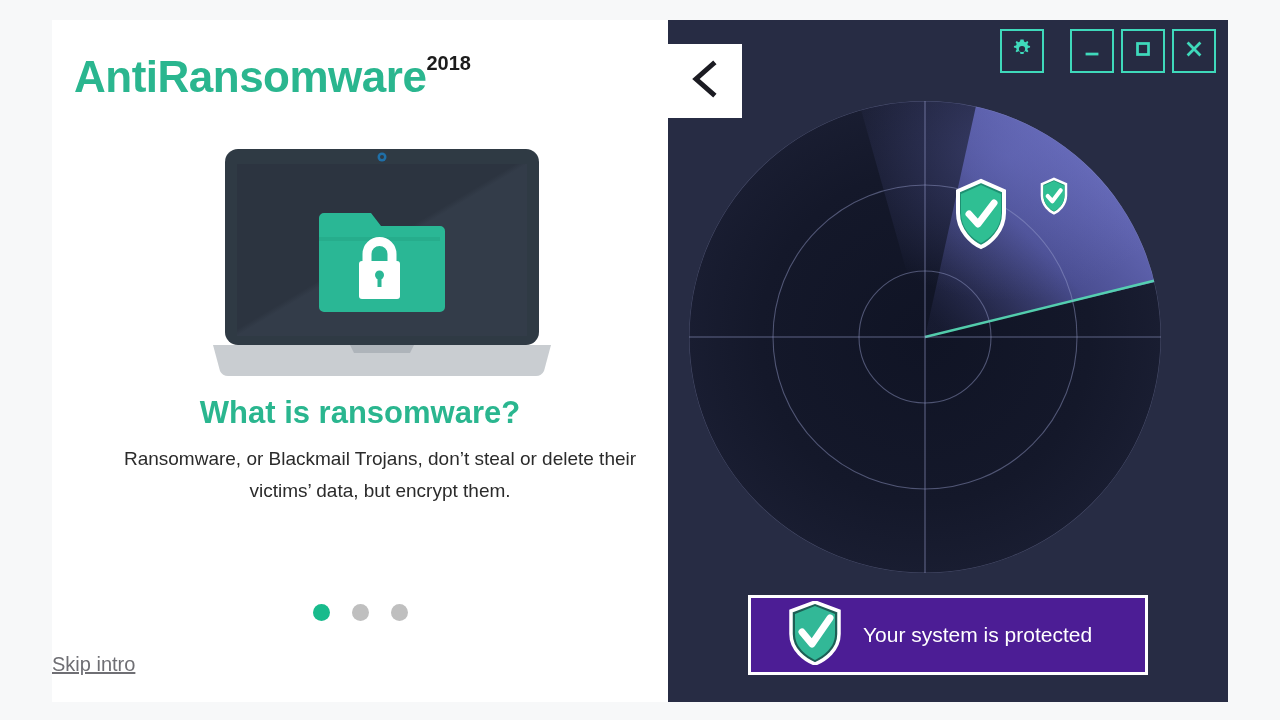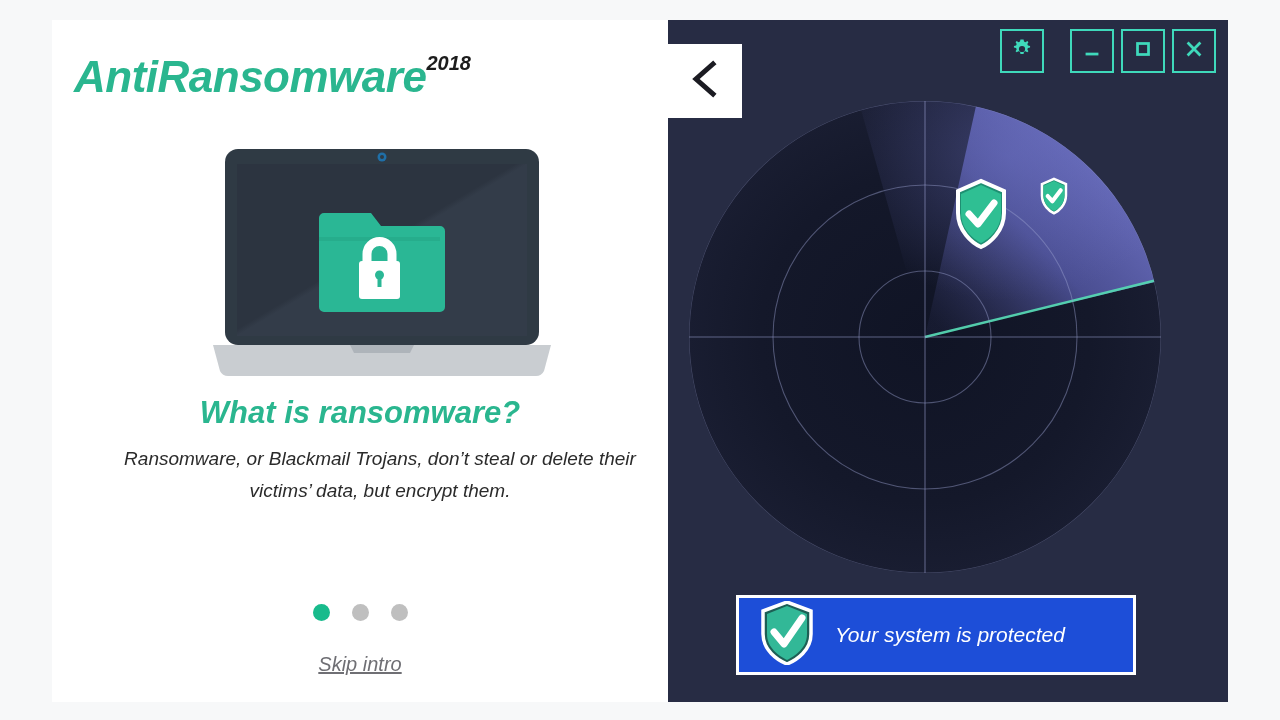--- a/index.html
+++ b/index.html
@@ -11,21 +11,20 @@
     height: 720px;
     overflow: hidden;
     font-family: "Liberation Sans", sans-serif;
   }
 
   #stage {
     position: relative;
     width: 1280px;
     height: 536px;
     background: #f7f8f9;
-    font-style: italic;
   }
 
   
   #intro-card {
     position: absolute;
     left: 52px;
     top: 20px;
     width: 616px;
     height: 682px;
     background: #ffffff;
@@ -99,21 +98,20 @@
     border-radius: 50%;
     background: #bfbfbf;
   }
   .dot.active { background: #18bb8c; }
 
   #skip-intro {
     position: absolute;
     left: 0;
     top: 633px;
     width: 616px;
-    text-align: center;
   }
   #skip-intro span {
     font-size: 20px;
     color: #6f6f74;
     text-decoration: underline;
     cursor: pointer;
   }
 
   
   #app-window {
@@ -165,30 +163,30 @@
     position: absolute;
     left: 12px;
     top: 72px;
     width: 490px;
     height: 490px;
   }
 
   
   #status-banner {
     position: absolute;
-    left: 68px;
+    left: 80px;
     top: 575px;
     width: 400px;
     height: 80px;
-    background: #1d4ed8;
+    background: #4c1d95;
     border: 3px solid #ffffff;
     box-sizing: border-box;
     display: flex;
     align-items: center;
-    padding-left: 20px;
+    padding-left: 36px;
     cursor: default;
   }
   #status-banner .banner-text {
     margin-left: 20px;
     color: #ffffff;
     font-size: 21px;
   }
 </style>
 </head>
 <body>

